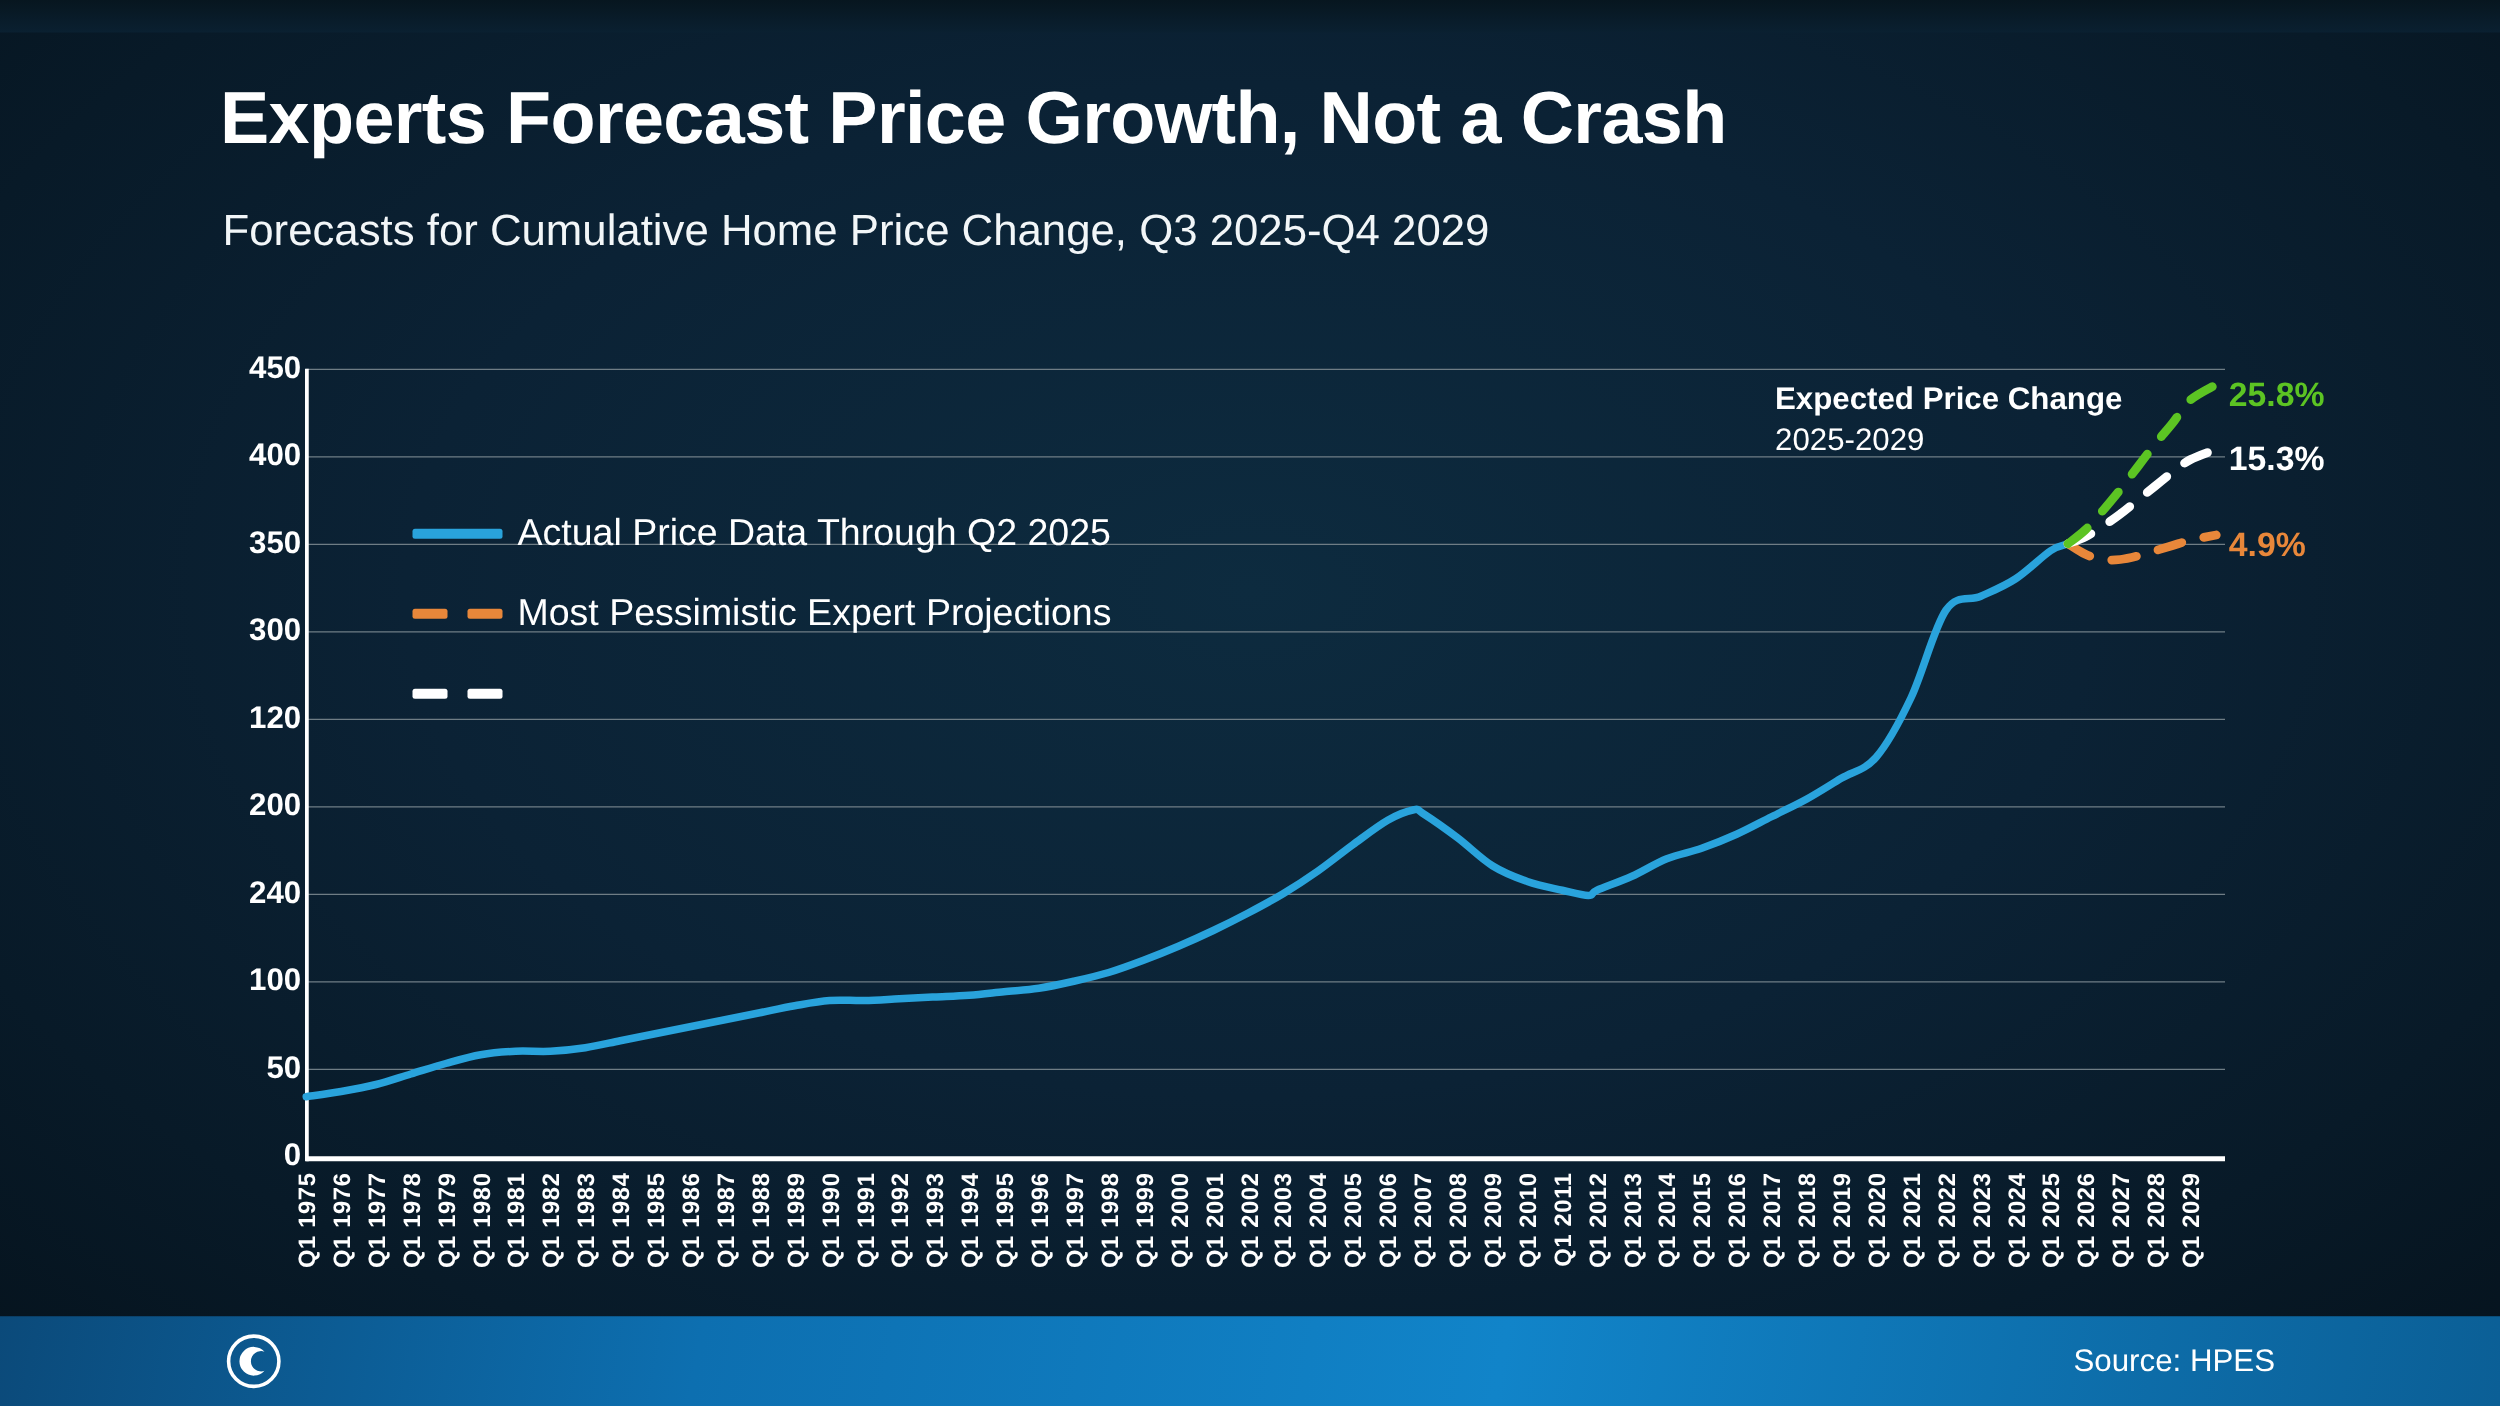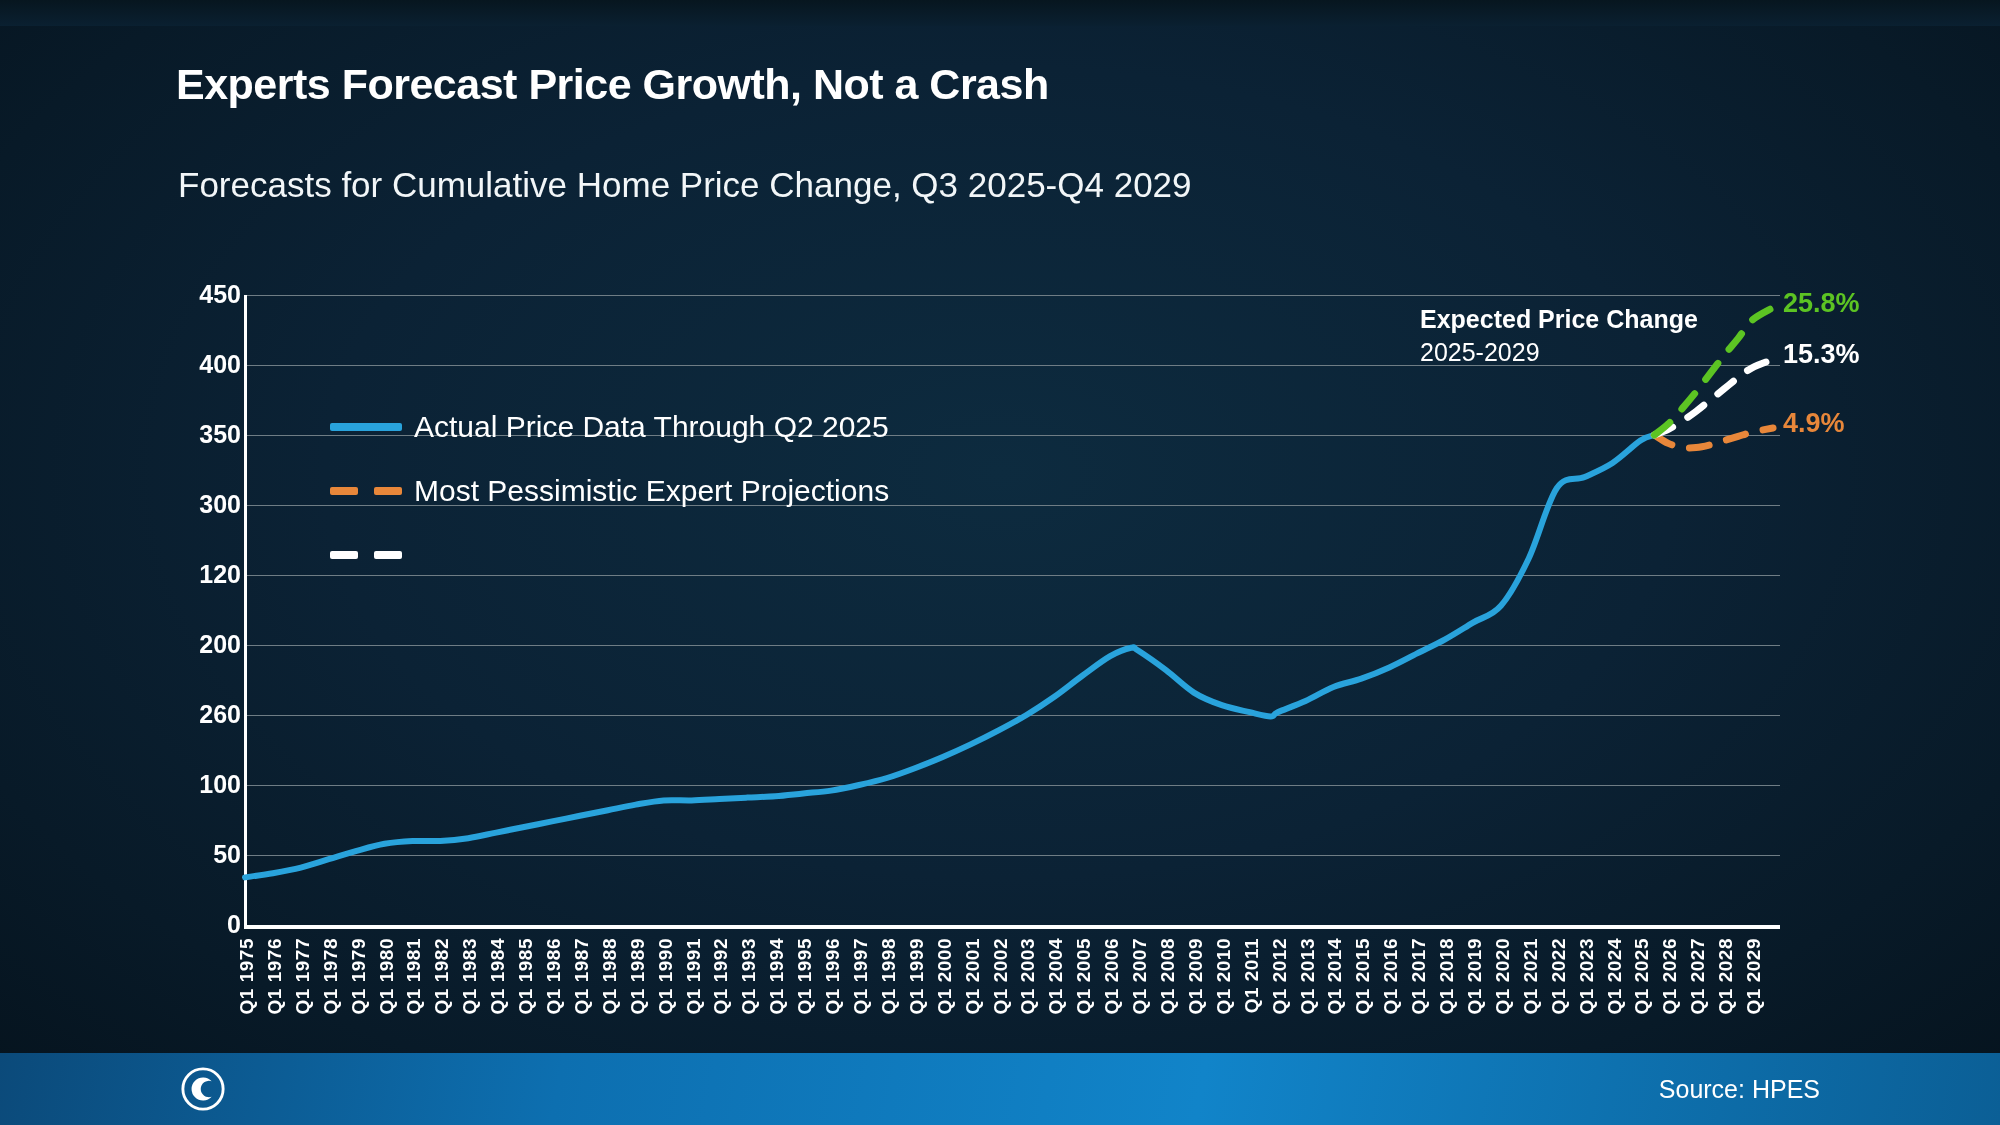--- a/index.html
+++ b/index.html
@@ -15,21 +15,21 @@
     background:
       radial-gradient(ellipse 1500px 900px at 50% 42%, #0d2b3f 0%, #0b2235 45%, #081a28 75%, #05121c 100%);
   }
   .topfade{
     position:absolute;left:0;top:0;width:2000px;height:26px;
     background:linear-gradient(#07161f,#0a2031);
   }
   
   #title{
     position:absolute;left:176px;top:60px;
-    font-size:43px;font-weight:bold;color:#ffffff;
+    font-size:59px;font-weight:bold;color:#ffffff;
     letter-spacing:-0.5px;white-space:nowrap;
   }
   #subtitle{
     position:absolute;left:178px;top:165px;
     font-size:35px;font-weight:400;color:#f2f6f8;
     white-space:nowrap;
   }
   
   #plot{
     position:absolute;left:245px;top:295px;
@@ -73,21 +73,21 @@
   .sw-solid{}
   .sw-dash{background:none !important;display:flex;justify-content:space-between;}
   .sw-dash i{display:block;width:28px;height:8px;border-radius:2px;}
   .legtext{font-size:30px;color:#ffffff;white-space:nowrap;}
   
   #ann{
     position:absolute;left:1420px;top:305px;width:300px;
   }
   #ann .l1{font-size:25px;font-weight:bold;color:#ffffff;white-space:nowrap;}
   #ann .l2{font-size:25px;font-weight:400;color:#ffffff;margin-top:4px;white-space:nowrap;}
-  .endlabel{position:absolute;font-size:27px;font-weight:bold;white-space:nowrap;}
+  .endlabel{position:absolute;font-size:27px;font-weight:bold;white-space:nowrap;margin-top:13px;}
   
   #footer{
     position:absolute;left:0;bottom:0;width:2000px;height:72px;
     background:linear-gradient(100deg,#0b4a7a 0%,#0d6fb0 28%,#1184c9 60%,#0b5f96 100%);
     display:flex;align-items:center;
   }
   #brand{display:flex;align-items:center;margin-left:180px;}
   #brandlogo{width:46px;height:46px;margin-right:16px;flex:0 0 auto;}
   #brandname{
     font-family:"Liberation Serif", serif;
@@ -117,21 +117,21 @@
         <div class="gridline" style="top: 280px;"></div>
         <div class="gridline" style="top: 210px;"></div>
         <div class="gridline" style="top: 140px;"></div>
         <div class="gridline" style="top: 70px;"></div>
         <div class="gridline" style="top: 0px;"></div>
       </div>
     <div id="yticks">
         <div class="ytick" style="top: 630px;">0</div>
         <div class="ytick" style="top: 560px;">50</div>
         <div class="ytick" style="top: 490px;">100</div>
-        <div class="ytick" style="top: 420px;">260</div>
+        <div class="ytick" style="top: 420px;">240</div>
         <div class="ytick" style="top: 350px;">200</div>
         <div class="ytick" style="top: 280px;">120</div>
         <div class="ytick" style="top: 210px;">300</div>
         <div class="ytick" style="top: 140px;">350</div>
         <div class="ytick" style="top: 70px;">400</div>
         <div class="ytick" style="top: 0px;">450</div>
       </div>
     <div id="yaxis-line"></div>
     <div id="xaxis-line"></div>
     <svg id="lines" width="1535" height="630" viewBox="0 0 1535 630" style="position:absolute;left:0;top:0;overflow:visible">

